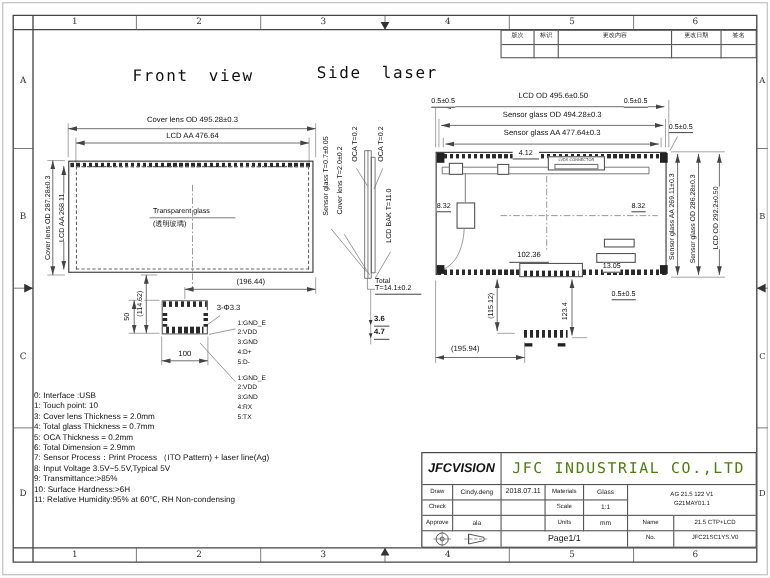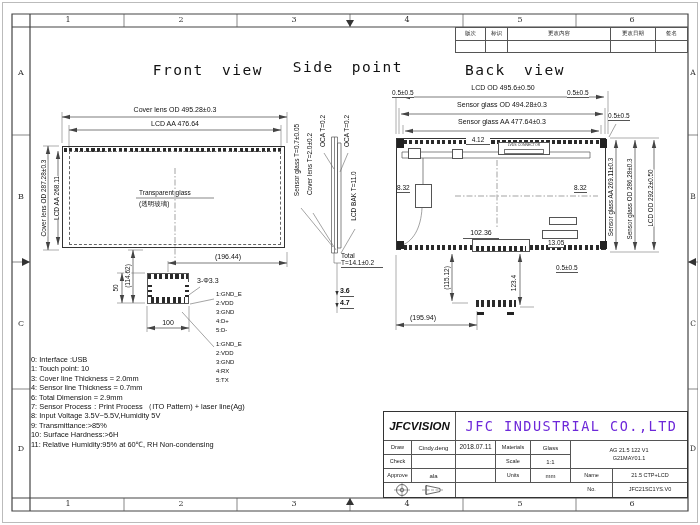--- a/index.html
+++ b/index.html
@@ -5,21 +5,21 @@
   html,body{margin:0;padding:0;background:#e8e8e8;}
   #page{position:relative;width:700px;height:525px;background:#fff;overflow:hidden;
         font-family:"Liberation Sans",sans-serif;}
   .abs{position:absolute;}
   .dimtext{position:absolute;font:6.5px/1.15 "Liberation Sans",sans-serif;color:#111;white-space:nowrap;}
   .f7{font-size:7px;}
   .c{text-align:center;}
   .bgw{background:#fff;}
   .u{border-bottom:1px solid #555;padding-bottom:0.5px;}
   .rot{transform:translate(-50%,-50%) rotate(-90deg);}
-  .vtitle{position:absolute;font:14.5px "DejaVu Sans Mono",monospace;letter-spacing:1.5px;word-spacing:8px;color:#111;text-align:right;}
+  .vtitle{position:absolute;font:14.5px "DejaVu Sans Mono",monospace;letter-spacing:1.5px;word-spacing:8px;color:#111;text-align:center;}
   .zone{position:absolute;font:8px "DejaVu Serif",serif;color:#333;text-align:center;}
   .hatch{background:repeating-linear-gradient(90deg,#2a2a2a 0 3px,#fff 3px 5.5px);}
   .hatchv{background:repeating-linear-gradient(0deg,#2a2a2a 0 2.5px,#fff 2.5px 5px);}
   .box{position:absolute;border:1px solid #555;background:#fff;box-sizing:border-box;}
   .solid{position:absolute;background:#222;}
   .tbcell{position:absolute;font:5.5px/1 "Liberation Sans",sans-serif;color:#222;display:flex;align-items:center;justify-content:center;white-space:nowrap;box-sizing:border-box;text-align:center;}
   .br{border-right:1px solid #555;}
   .bb{border-bottom:1px solid #555;}
   svg line,svg path,svg rect,svg polygon{vector-effect:non-scaling-stroke;}
   .dim{stroke:#444;stroke-width:0.7;fill:none;marker-start:url(#ar);marker-end:url(#ar);}
@@ -179,22 +179,21 @@
     <div class="tbcell br bb" style="left:52px;top:0;width:103px;height:13px;">更改内容</div>
     <div class="tbcell br bb" style="left:155px;top:0;width:45px;height:13px;">更改日期</div>
     <div class="tbcell bb" style="left:200px;top:0;width:31px;height:13px;">签名</div>
     <div class="tbcell br" style="left:0;top:13px;width:30px;height:12px;"></div>
     <div class="tbcell br" style="left:30px;top:13px;width:22px;height:12px;"></div>
     <div class="tbcell br" style="left:52px;top:13px;width:103px;height:12px;"></div>
     <div class="tbcell br" style="left:155px;top:13px;width:45px;height:12px;"></div>
   </div>
 
   <div class="vtitle" style="left:88px;top:62px;width:175px;">Front view</div>
-  <div class="vtitle" style="left:283px;top:59px;width:120px;">Side point</div>
-  <div class="vtitle" style="left:455px;top:62px;width:110px;">Back view</div>
+  <div class="vtitle" style="left:283px;top:59px;width:120px;">Side laser</div>
 
   <div class="abs" style="left:62px;top:146px;width:223px;height:102px;border:1.3px solid #333;box-sizing:border-box;"></div>
   <div class="abs hatch" style="left:64px;top:147.5px;width:219px;height:4px;"></div>
   <div class="abs" style="left:69px;top:151px;width:212px;height:94px;border:1px dashed #666;box-sizing:border-box;"></div>
   <div class="box" style="left:147px;top:273px;width:42px;height:31px;"></div>
   <div class="abs hatch" style="left:148px;top:274px;width:40px;height:5px;"></div>
   <div class="abs hatchv" style="left:147.5px;top:282px;width:4px;height:15px;"></div>
   <div class="abs hatchv" style="left:184.5px;top:282px;width:4px;height:15px;"></div>
   <div class="abs hatch" style="left:151px;top:297px;width:34px;height:6px;"></div>
 
@@ -271,33 +270,34 @@
   <div class="dimtext rot bgw" style="left:514px;top:283px;">123.4</div>
   <div class="dimtext u bgw" style="left:556px;top:264px;">0.5±0.5</div>
   <div class="dimtext f7 bgw" style="left:410px;top:314px;">(195.94)</div>
   <div class="dimtext rot bgw" style="left:611px;top:197px;font-size:6.3px;">Sensor glass AA 269.11±0.3</div>
   <div class="dimtext rot bgw" style="left:630px;top:199px;font-size:6.3px;">Sensor glass OD 286.28±0.3</div>
   <div class="dimtext rot bgw" style="left:651px;top:198px;font-size:6.3px;">LCD OD 292.2±0.50</div>
 
   <div class="abs" style="left:31px;top:355px;width:345px;font:7.4px/9.4px 'Liberation Sans',sans-serif;color:#111;">
     <div>0: Interface :USB</div>
     <div>1: Touch point: 10</div>
-    <div>3: Cover line Thickness = 2.0mm</div>
-    <div>4: Sensor line Thickness = 0.7mm</div>
+    <div>3: Cover lens Thickness = 2.0mm</div>
+    <div>4: Total glass Thickness = 0.7mm</div>
+    <div>5: OCA Thickness = 0.2mm</div>
     <div>6:  Total Dimension = 2.9mm</div>
     <div>7: Sensor Process：Print Process （ITO Pattern) + laser line(Ag)</div>
-    <div>8: Input Voltage  3.5V~5.5V,Humidity 5V</div>
+    <div>8: Input Voltage  3.5V~5.5V,Typical 5V</div>
     <div>9: Transmittance:&gt;85%</div>
     <div>10: Surface Hardness:&gt;6H</div>
     <div>11: Relative Humidity:95% at 60℃, RH Non-condensing</div>
   </div>
 
   <div class="abs" style="left:383px;top:411px;width:305px;height:87px;border:1.3px solid #333;background:#fff;box-sizing:border-box;">
     <div class="tbcell br bb" style="left:0;top:0;width:72px;height:29px;font:italic bold 11.5px 'Liberation Sans',sans-serif;color:#111;">JFCVISION</div>
-    <div class="tbcell bb" style="left:72px;top:0;width:231px;height:29px;font:13.5px 'DejaVu Sans Mono',monospace;letter-spacing:1.5px;color:#6d28d9;">JFC INDUSTRIAL CO.,LTD</div>
+    <div class="tbcell bb" style="left:72px;top:0;width:231px;height:29px;font:13.5px 'DejaVu Sans Mono',monospace;letter-spacing:1.5px;color:#4d7c0f;">JFC INDUSTRIAL CO.,LTD</div>
 
     <div class="tbcell br bb" style="left:0;top:29px;width:28px;height:14px;">Draw</div>
     <div class="tbcell br bb" style="left:28px;top:29px;width:44px;height:14px;font-size:6px;">Cindy.deng</div>
     <div class="tbcell br bb" style="left:72px;top:29px;width:40px;height:14px;font-size:6.5px;">2018.07.11</div>
     <div class="tbcell br bb" style="left:112px;top:29px;width:35px;height:14px;">Materials</div>
     <div class="tbcell br bb" style="left:147px;top:29px;width:40px;height:14px;font-size:6px;">Glass</div>
     <div class="tbcell bb" style="left:187px;top:29px;width:116px;height:28px;flex-direction:column;gap:3px;">
       <div>AG 21.5 122 V1</div>
       <div>G21MAY01.1</div>
     </div>
@@ -320,17 +320,18 @@
       <svg width="72" height="16">
         <circle cx="18" cy="8" r="5.5" fill="none" stroke="#444" stroke-width="0.8"></circle>
         <circle cx="18" cy="8" r="1.8" fill="none" stroke="#444" stroke-width="0.8"></circle>
         <line x1="10" y1="8" x2="26" y2="8" stroke="#666" stroke-width="0.6"></line>
         <line x1="18" y1="1" x2="18" y2="15" stroke="#666" stroke-width="0.6"></line>
         <path d="M42,3.5 L56,6.5 L56,9.5 L42,12.5 Z" fill="none" stroke="#444" stroke-width="0.8"></path>
         <line x1="42" y1="3.5" x2="42" y2="12.5" stroke="#444" stroke-width="0.8"></line>
         <line x1="38" y1="8" x2="60" y2="8" stroke="#666" stroke-width="0.6" stroke-dasharray="3 1.5"></line>
       </svg>
     </div>
+    <div class="tbcell br" style="left:72px;top:71px;width:115px;height:14px;font-size:8px;color:#111;">Page1/1</div>
     <div class="tbcell br" style="left:187px;top:71px;width:42px;height:14px;">No.</div>
     <div class="tbcell" style="left:229px;top:71px;width:74px;height:14px;">JFC21SC1YS.V0</div>
   </div>
 
 </div>
 
 </body></html>

